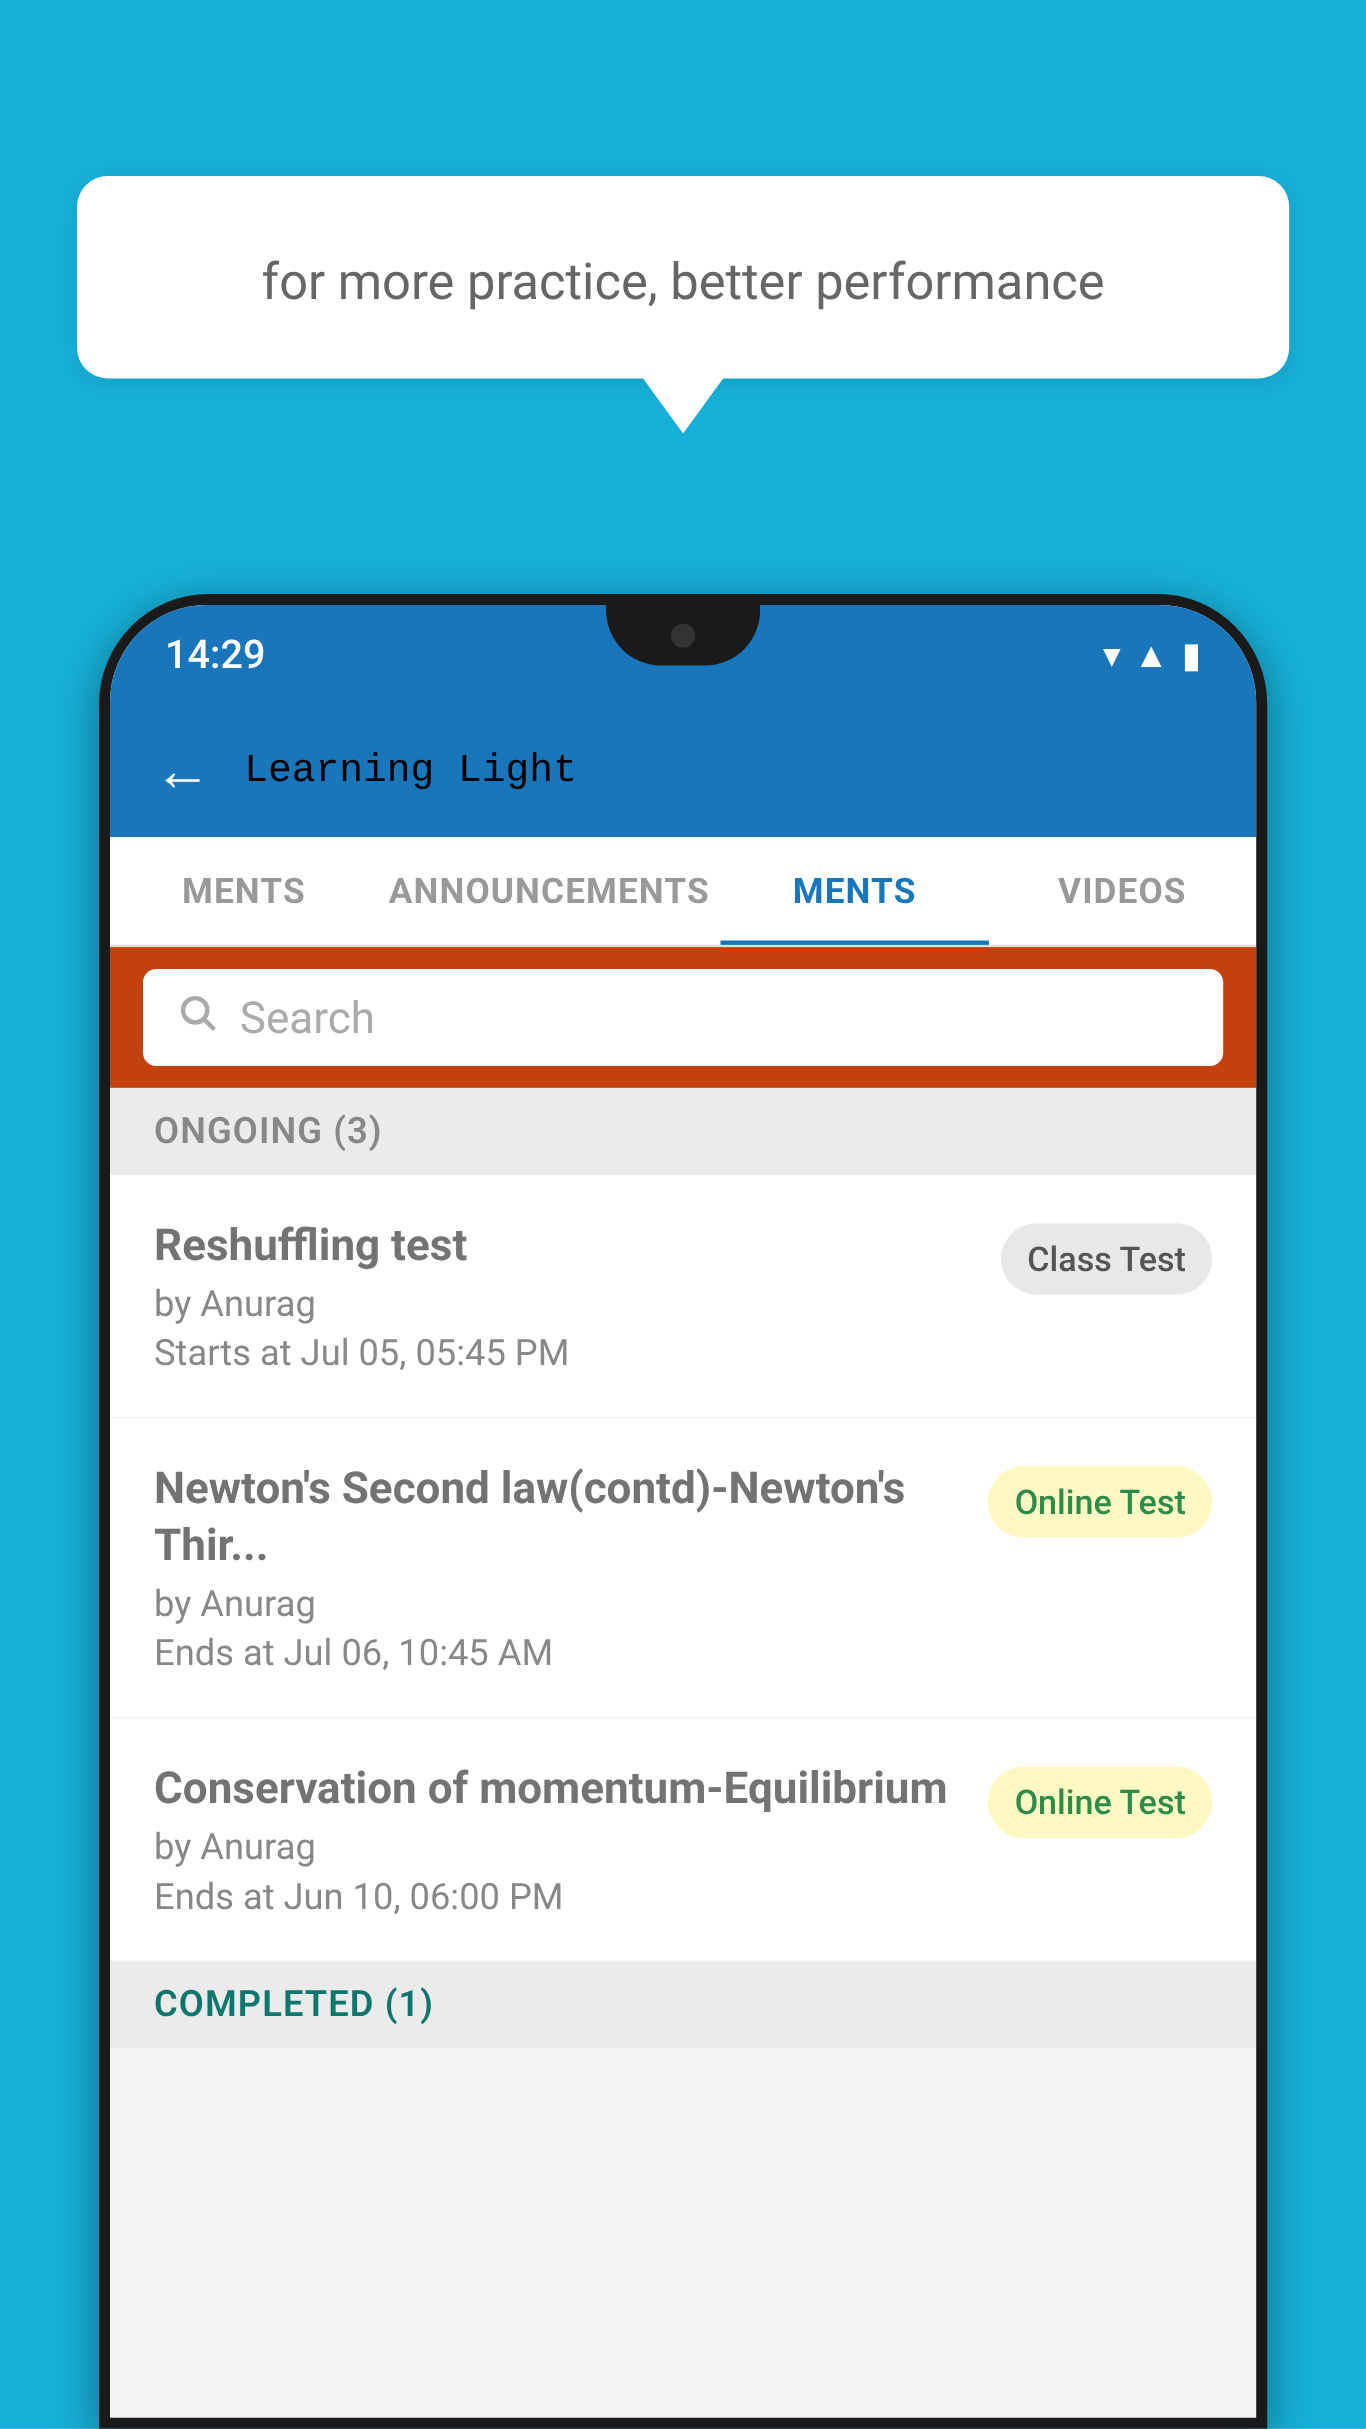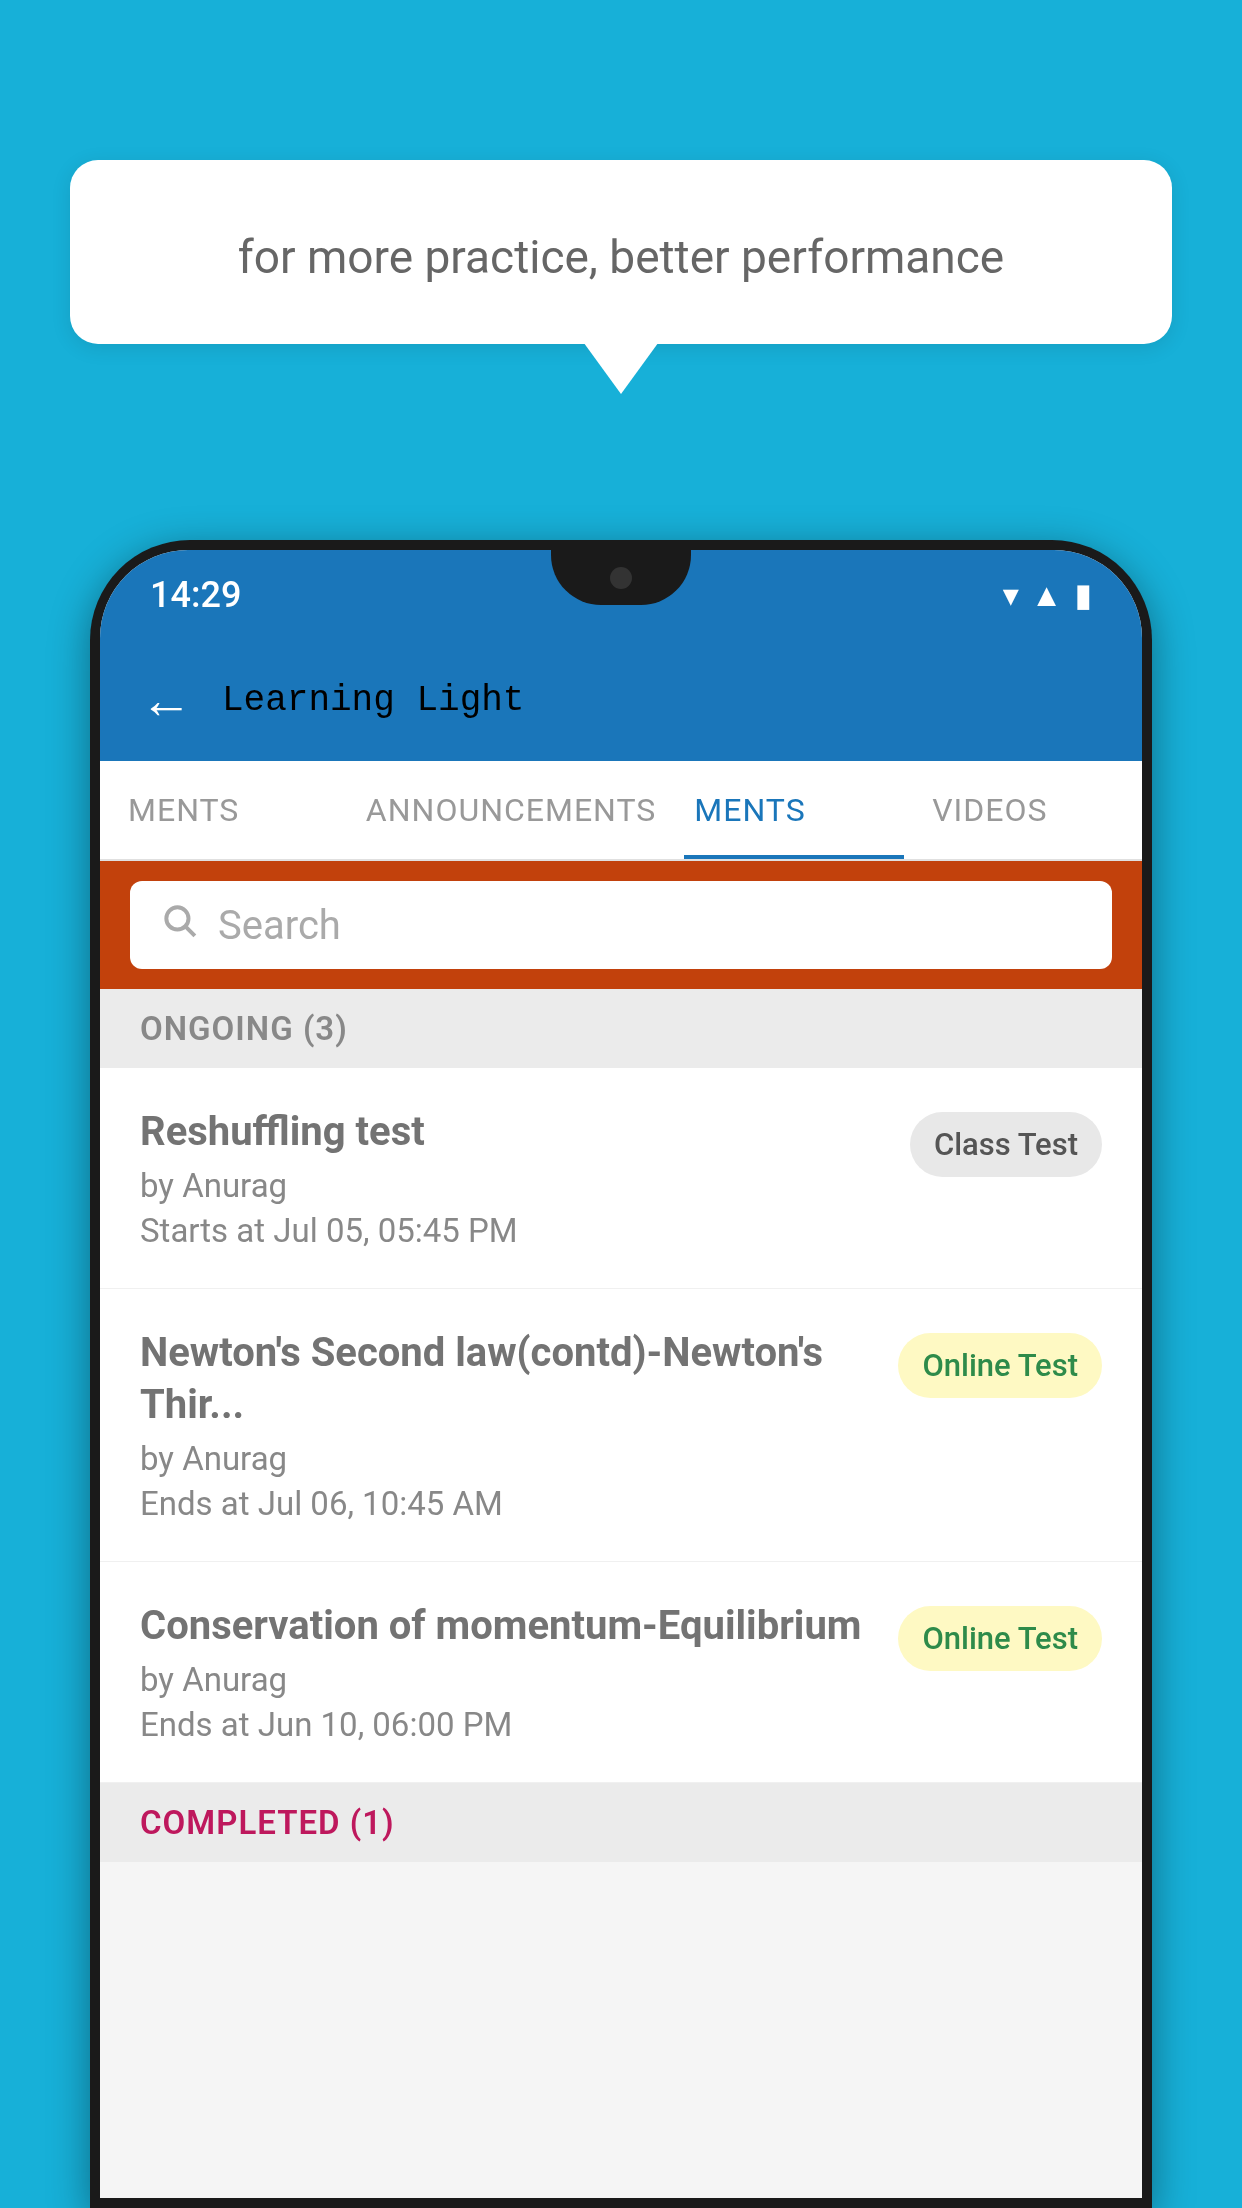--- a/index.html
+++ b/index.html
@@ -137,29 +137,28 @@
 
     
     .tabs-bar {
       background: white;
       display: flex;
       border-bottom: 2px solid #e0e0e0;
       overflow: hidden;
     }
     .tab-item {
       flex: 1;
-      text-align: left;
+      text-align: center;
       padding: 30px 10px;
       font-size: 32px;
       color: #999;
-      font-weight: 400;
+      font-weight: 700;
       letter-spacing: 1px;
       cursor: pointer;
       position: relative;
-      margin-left: 18px;
     }
     .tab-item.active {
       color: #1a76ba;
     }
     .tab-item.active::after {
       content: '';
       position: absolute;
       bottom: 0;
       left: 0;
       right: 0;
@@ -244,21 +243,21 @@
     }
     .badge-online {
       background: #fef9c3;
       color: #2e8b4a;
     }
 
     
     .completed-section {
       background: #ebebeb;
       padding: 20px 40px;
-      color: #be185d;
+      color: #0f766e;
       font-size: 33px;
       font-weight: 600;
       letter-spacing: 1px;
     }
   </style>
 </head>
 <body>
 
 <div class="speech-bubble-container">
   <div class="speech-bubble">

